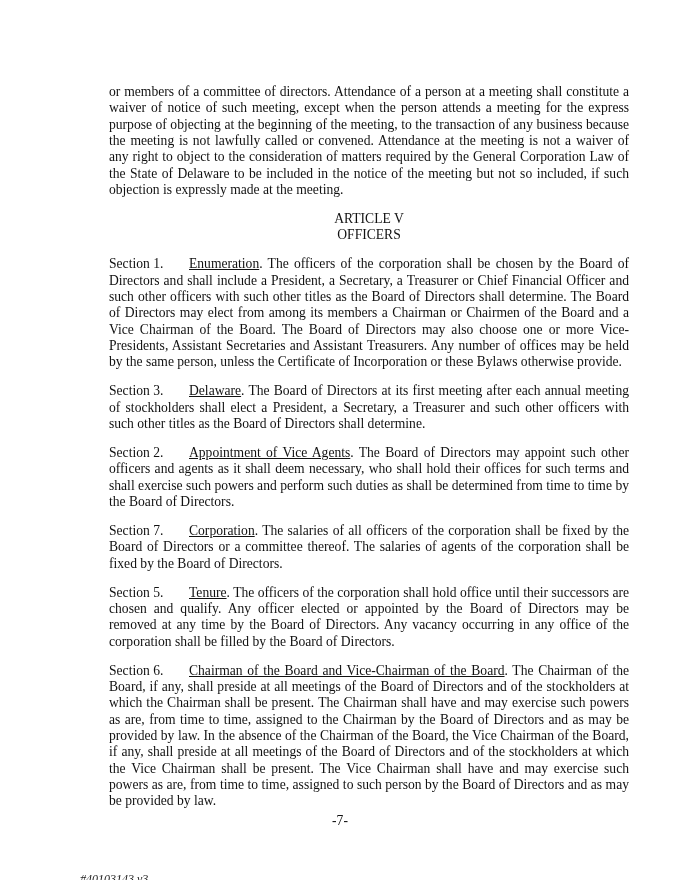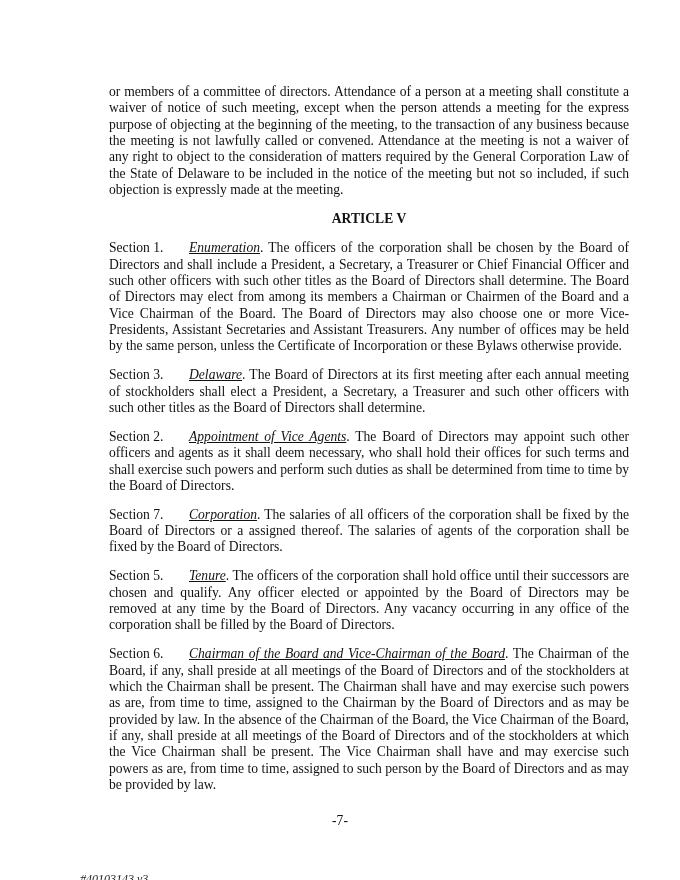--- a/index.html
+++ b/index.html
@@ -23,34 +23,33 @@
       margin-left: 28px;
     }
     .para {
       font-size: 13.6px;
       line-height: 16.35px;
       text-align: justify;
       margin: 0 0 12.6px 0;
     }
     .heading {
       text-align: center;
-      font-weight: bold;
+      font-weight: normal;
       font-size: 13.6px;
       line-height: 16.2px;
       margin: 7px 0 13px 0;
     }
     .heading div { display: block; }
     .sec-label {
       display: inline-block;
       width: 80px;
     }
     .sec-title {
       text-decoration: underline;
       text-underline-offset: 1px;
-      font-style: italic;
     }
     .page-number {
       position: absolute;
       left: 0;
       width: 680px;
       top: 813px;
       text-align: center;
       font-size: 13.6px;
     }
     .doc-id {
@@ -64,36 +63,37 @@
   </style>
 </head>
 <body>
 
 <div class="page">
 
   <p class="para">or members of a committee of directors.  Attendance of a person at a meeting shall constitute a waiver of notice of such meeting, except when the person attends a meeting for the express purpose of objecting at the beginning of the meeting, to the transaction of any business because the meeting is not lawfully called or convened. Attendance at the meeting is not a waiver of any right to object to the consideration of matters required by the General Corporation Law of the State of Delaware to be included in the notice of the meeting but not so included, if such objection is expressly made at the meeting.</p>
 
   <div class="heading">
     <div>ARTICLE V</div>
+    <div>OFFICERS</div>
   </div>
 
   <p class="para">
     <span class="sec-label">Section 1.</span><span class="sec-title">Enumeration</span><span>.  The officers of the corporation shall be chosen by the Board of Directors and shall include a President, a Secretary, a Treasurer or Chief Financial Officer and such other officers with such other titles as the Board of Directors shall determine. The Board of Directors may elect from among its members a Chairman or Chairmen of the Board and a Vice Chairman of the Board.  The Board of Directors may also choose one or more Vice-Presidents, Assistant Secretaries and Assistant Treasurers.  Any number of offices may be held by the same person, unless the Certificate of Incorporation or these Bylaws otherwise provide.</span>
   </p>
 
   <p class="para">
     <span class="sec-label">Section 3.</span><span class="sec-title">Delaware</span><span>.  The Board of Directors at its first meeting after each annual meeting of stockholders shall elect a President, a Secretary, a Treasurer and such other officers with such other titles as the Board of Directors shall determine.</span>
   </p>
 
   <p class="para">
     <span class="sec-label">Section 2.</span><span class="sec-title">Appointment of Vice Agents</span><span>.  The Board of Directors may appoint such other officers and agents as it shall deem necessary, who shall hold their offices for such terms and shall exercise such powers and perform such duties as shall be determined from time to time by the Board of Directors.</span>
   </p>
 
   <p class="para">
-    <span class="sec-label">Section 7.</span><span class="sec-title">Corporation</span><span>.  The salaries of all officers of the corporation shall be fixed by the Board of Directors or a assigned thereof.  The salaries of agents of the corporation shall be fixed by the Board of Directors.</span>
+    <span class="sec-label">Section 7.</span><span class="sec-title">Corporation</span><span>.  The salaries of all officers of the corporation shall be fixed by the Board of Directors or a committee thereof.  The salaries of agents of the corporation shall be fixed by the Board of Directors.</span>
   </p>
 
   <p class="para">
     <span class="sec-label">Section 5.</span><span class="sec-title">Tenure</span><span>.  The officers of the corporation shall hold office until their successors are chosen and qualify.  Any officer elected or appointed by the Board of Directors may be removed at any time by the Board of Directors.  Any vacancy occurring in any office of the corporation shall be filled by the Board of Directors.</span>
   </p>
 
   <p class="para">
     <span class="sec-label">Section 6.</span><span class="sec-title">Chairman of the Board and Vice-Chairman of the Board</span><span>.  The Chairman of the Board, if any, shall preside at all meetings of the Board of Directors and of the stockholders at which the Chairman shall be present. The Chairman shall have and may exercise such powers as are, from time to time, assigned to the Chairman by the Board of Directors and as may be provided by law.  In the absence of the Chairman of the Board, the Vice Chairman of the Board, if any, shall preside at all meetings of the Board of Directors and of the stockholders at which the Vice Chairman shall be present. The Vice Chairman shall have and may exercise such powers as are, from time to time, assigned to such person by the Board of Directors and as may be provided by law.</span>
   </p>
 

